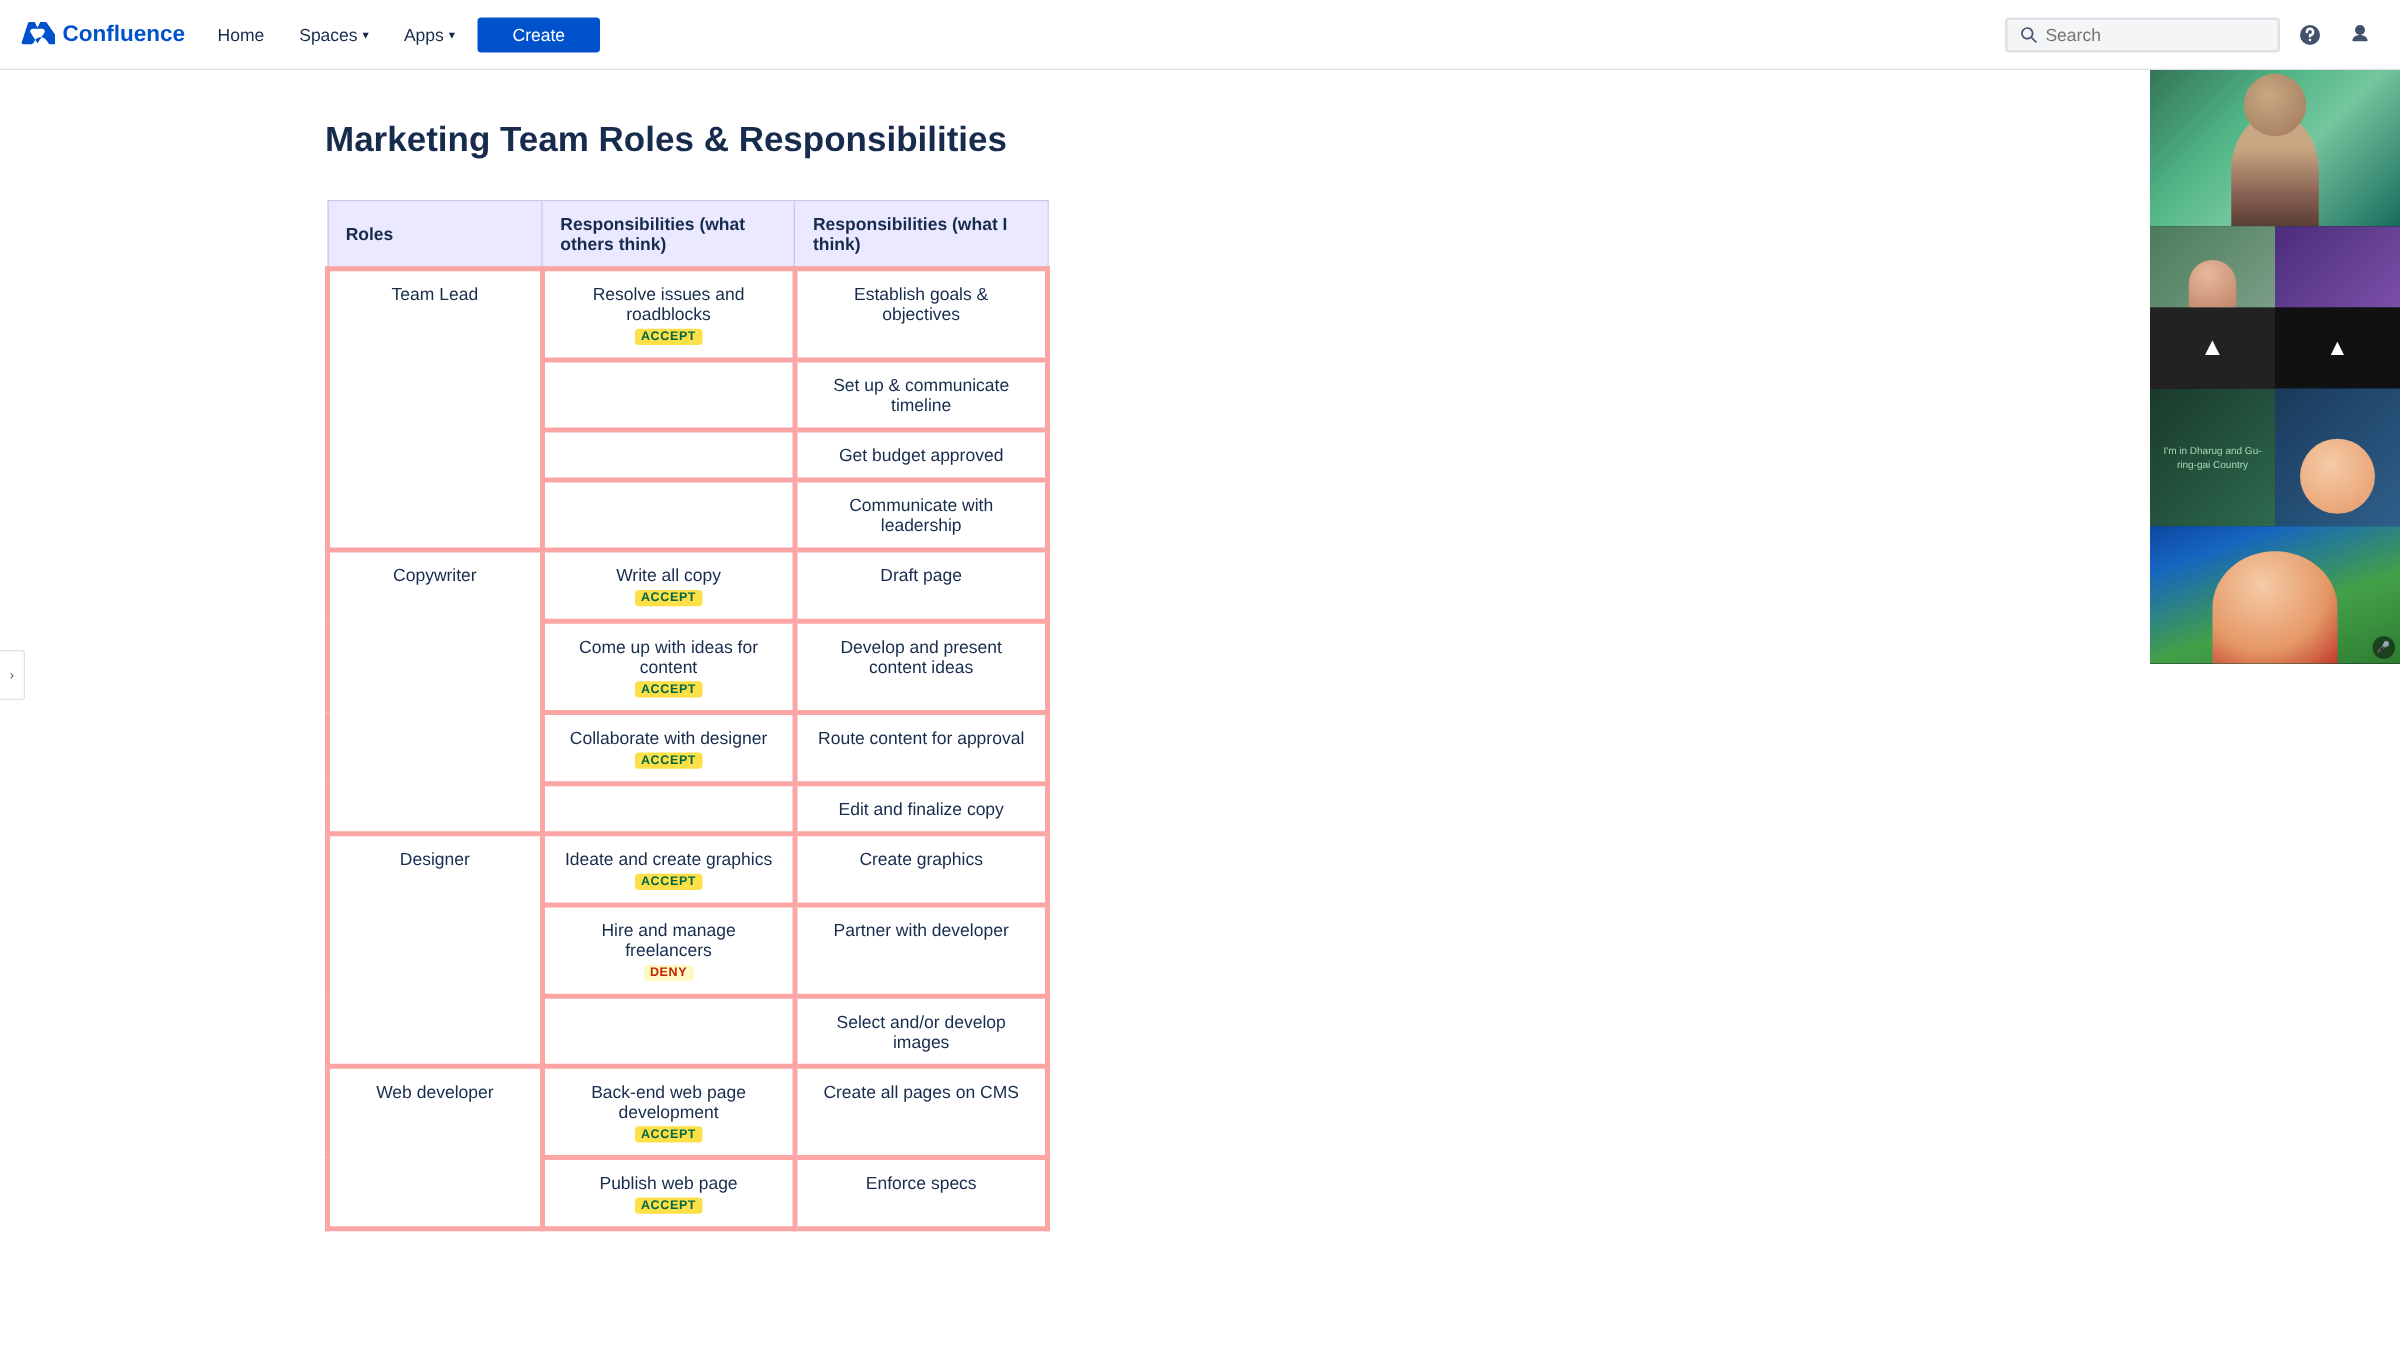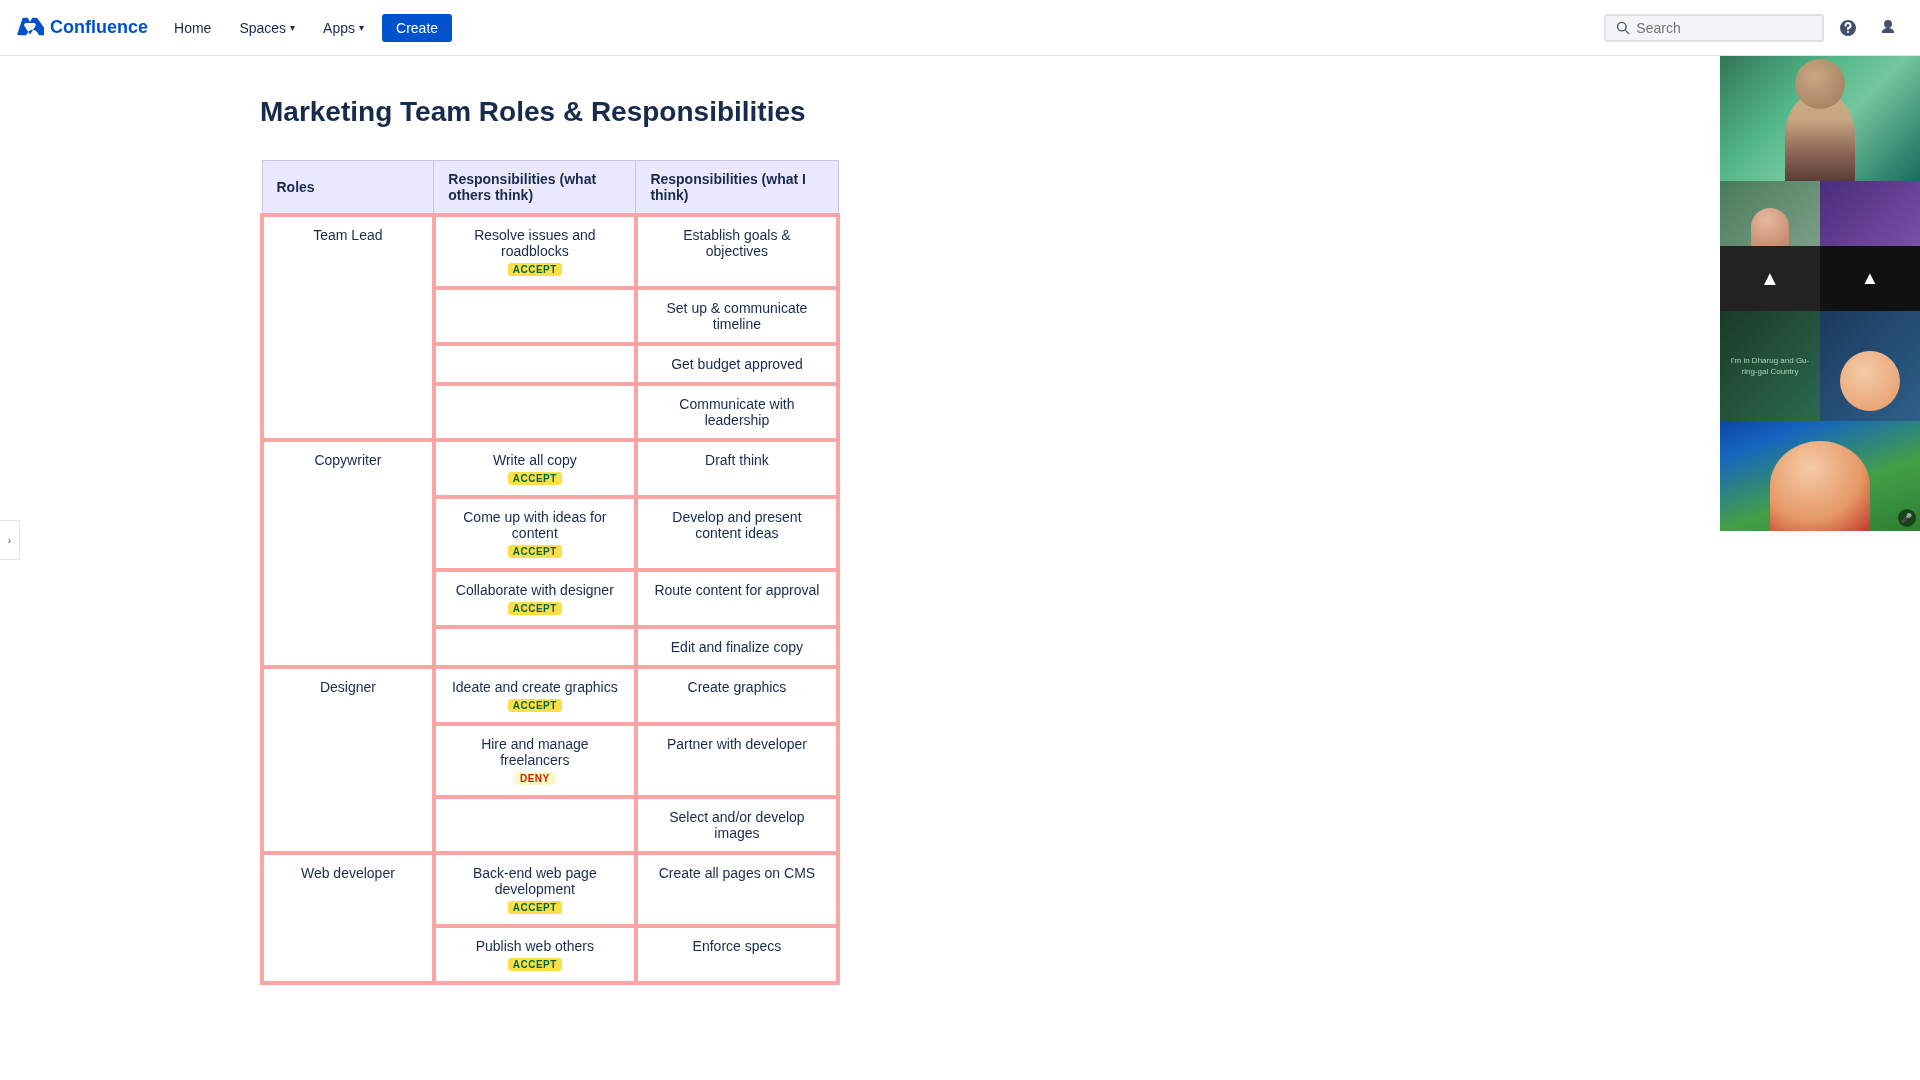--- a/index.html
+++ b/index.html
@@ -25,21 +25,21 @@
     }
     .nav-logo svg { width: 28px; height: 28px; }
     .nav-link {
       color: #172B4D; font-size: 14px; padding: 8px 10px;
       cursor: pointer; border-radius: 3px;
       display: flex; align-items: center; gap: 2px;
     }
     .nav-chevron { font-size: 10px; margin-left: 2px; }
     .create-btn {
       background: #0052CC; color: #fff; border: none;
-      padding: 6px 14px; border-radius: 3px; font-size: 14px;
+      padding: 6px 28px; border-radius: 3px; font-size: 14px;
       cursor: pointer; font-weight: 500;
     }
     .nav-right {
       margin-left: auto; display: flex; align-items: center; gap: 8px;
     }
     .search-box {
       display: flex; align-items: center;
       border: 2px solid #DFE1E6; border-radius: 3px;
       background: #F4F5F7; padding: 4px 10px; gap: 6px;
       width: 220px;
@@ -278,21 +278,21 @@
             <td class="col-resp1"></td>
             <td class="col-resp2">Get budget approved</td>
           </tr>
           <tr>
             <td class="col-resp1"></td>
             <td class="col-resp2">Communicate with leadership</td>
           </tr>
           <tr>
             <td class="col-roles" rowspan="4">Copywriter</td>
             <td class="col-resp1"><span>Write all copy</span><br><span class="accept-badge">ACCEPT</span></td>
-            <td class="col-resp2">Draft think</td>
+            <td class="col-resp2">Draft page</td>
           </tr>
           <tr>
             <td class="col-resp1"><span>Come up with ideas for content</span><br><span class="accept-badge">ACCEPT</span></td>
             <td class="col-resp2">Develop and present content ideas</td>
           </tr>
           <tr>
             <td class="col-resp1"><span>Collaborate with designer</span><br><span class="accept-badge">ACCEPT</span></td>
             <td class="col-resp2">Route content for approval</td>
           </tr>
           <tr>
@@ -311,21 +311,21 @@
           <tr>
             <td class="col-resp1"></td>
             <td class="col-resp2">Select and/or develop images</td>
           </tr>
           <tr>
             <td class="col-roles" rowspan="2">Web developer</td>
             <td class="col-resp1"><span>Back-end web page development</span><br><span class="accept-badge">ACCEPT</span></td>
             <td class="col-resp2">Create all pages on CMS</td>
           </tr>
           <tr>
-            <td class="col-resp1"><span>Publish web others</span><br><span class="accept-badge">ACCEPT</span></td>
+            <td class="col-resp1"><span>Publish web page</span><br><span class="accept-badge">ACCEPT</span></td>
             <td class="col-resp2">Enforce specs</td>
           </tr>
         </tbody>
     </table>
   </div>
 </div>
 
 <div class="video-panel">
 
   <div class="video-tile vt-main" style="position:relative;height:145px;">

